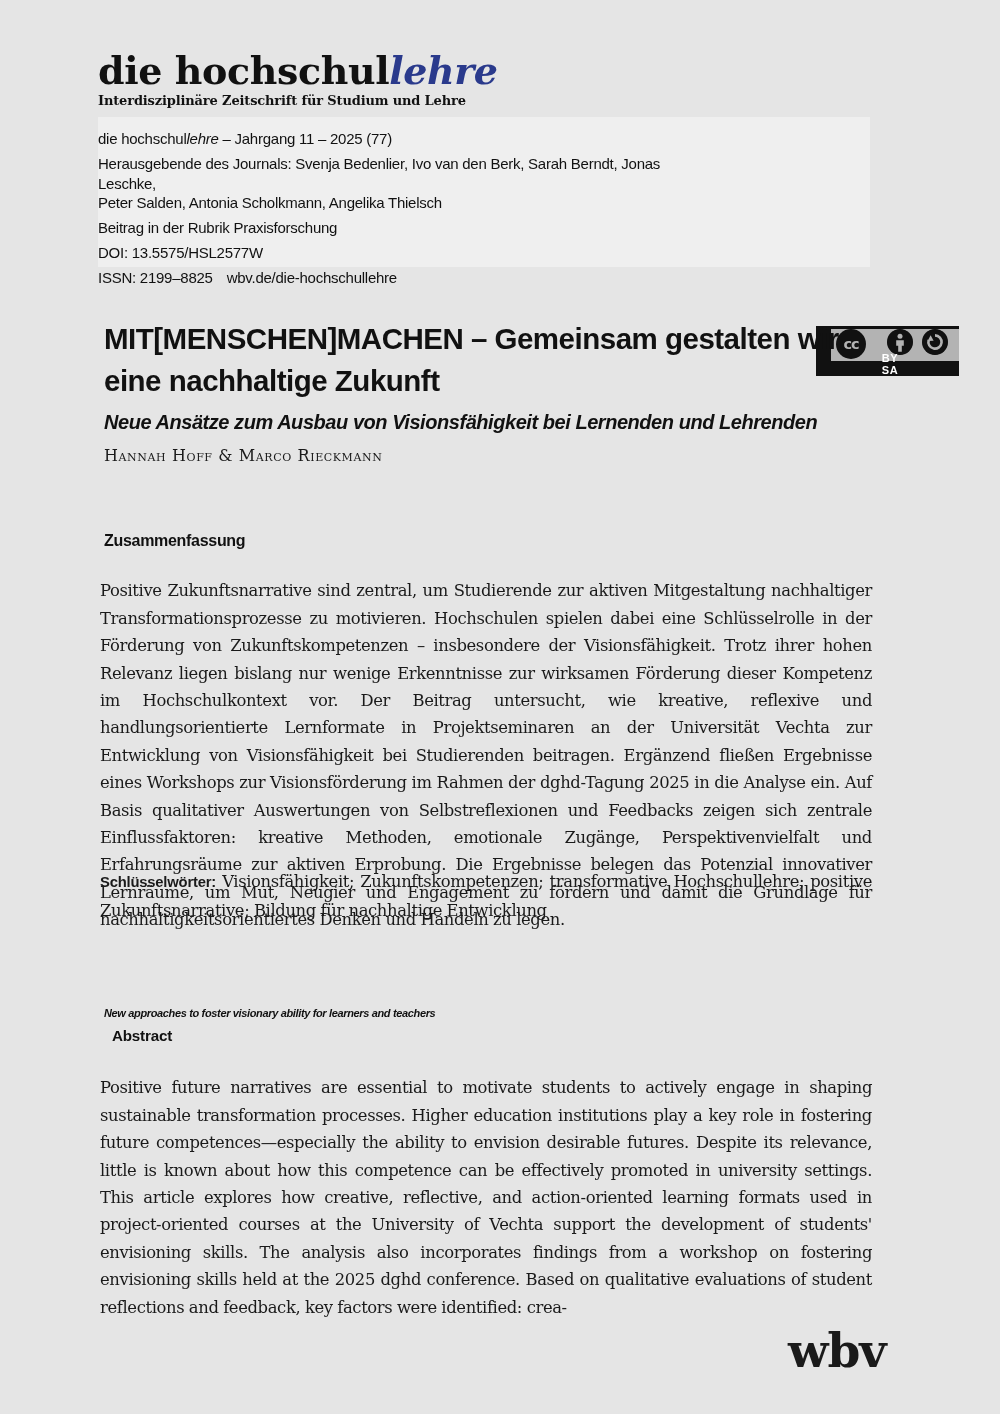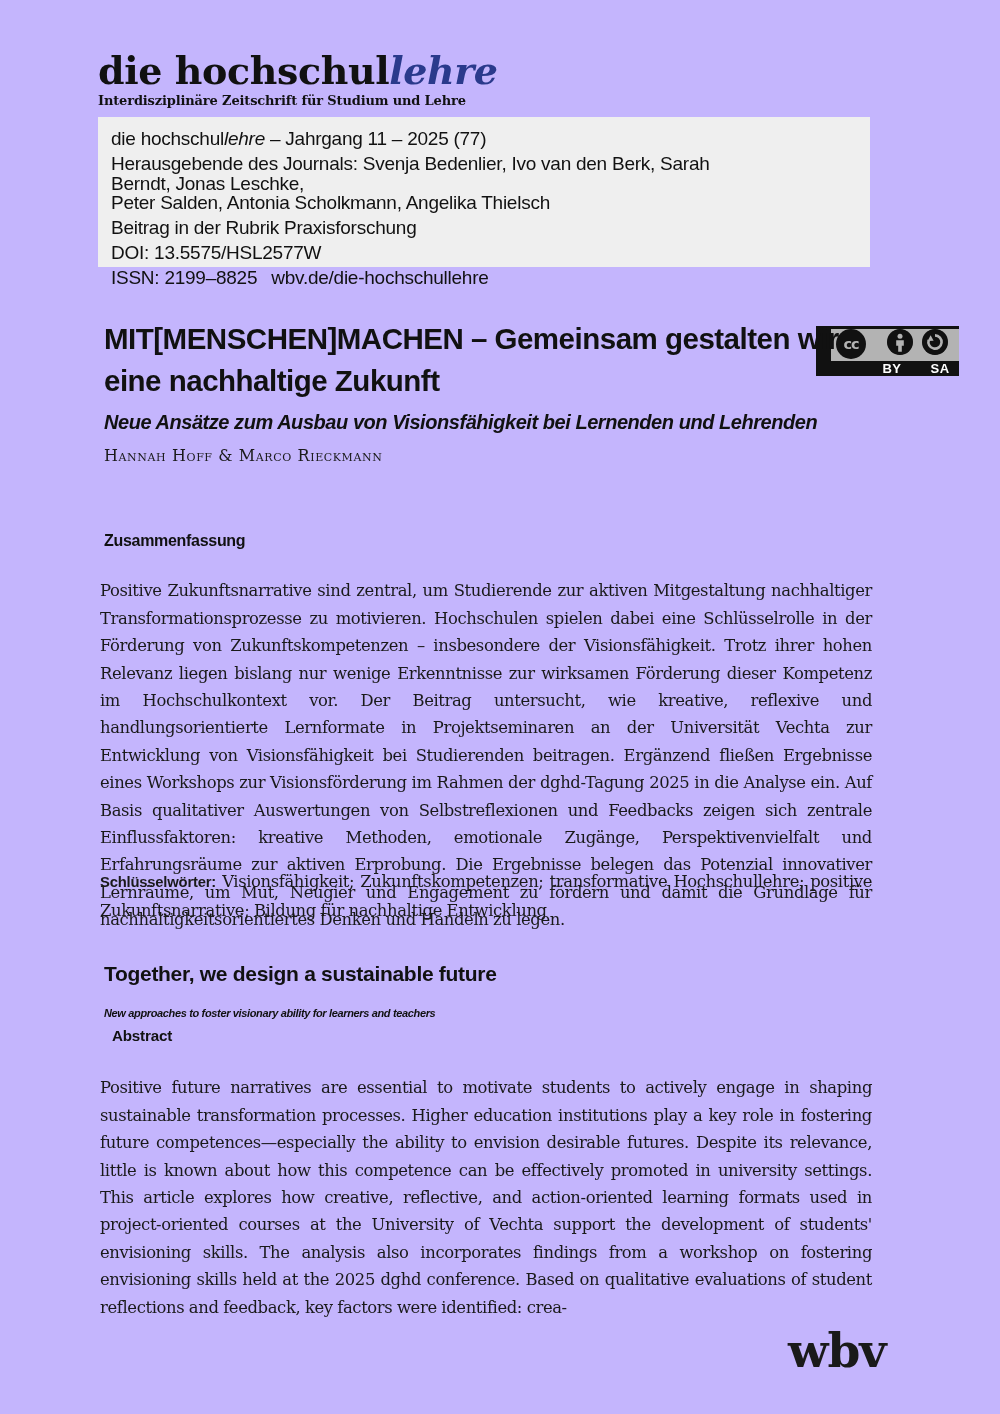--- a/index.html
+++ b/index.html
@@ -12,21 +12,21 @@
     height: 1414px;
     position: relative;
     font-family: "Liberation Sans", sans-serif;
     color: #1a1a1a;
     overflow: hidden;
   }
 
   .page {
     position: absolute;
     inset: 0;
-    background: #c4b5fd;
+    background: #e5e5e5;
   }
 
   
   .masthead {
     position: absolute;
     left: 98px;
     top: 52px;
     width: 620px;
   }
   .masthead-title {
@@ -60,25 +60,25 @@
     position: absolute;
     left: 98px;
     top: 117px;
     width: 772px;
     height: 150px;
     background: #efefef;
     box-sizing: border-box;
   }
   .meta-lines {
     position: absolute;
-    left: 13px;
+    left: 0;
     top: 12px;
     width: 610px;
     font-family: "Liberation Sans", sans-serif;
-    font-size: 19px;
+    font-size: 15px;
     line-height: 19.5px;
     color: #111111;
     letter-spacing: -0.25px;
   }
   .meta-line { margin-bottom: 5.5px; }
   .meta-line:last-child { margin-bottom: 0; }
   .meta-line .it { font-style: italic; }
   .meta-sub { margin-bottom: 0; }
   .meta-gap { display: inline-block; width: 14px; }
 
@@ -104,23 +104,24 @@
   }
   .cc-bottom {
     position: absolute;
     left: 0; bottom: 0;
     width: 148px; height: 15px;
     background: #111111;
     display: flex;
     align-items: center;
     justify-content: flex-end;
     color: #ffffff;
-    font-size: 13px;
+    font-size: 11px;
     font-weight: 700;
     letter-spacing: 0.5px;
+    flex-direction: column;
   }
   .cc-bottom span { display: inline-block; }
   .cc-by-lbl { width: 48px; text-align: center; }
   .cc-sa-lbl { width: 48px; text-align: center; }
   .cc-circle {
     border-radius: 50%;
     background: #111111;
     display: inline-flex;
     align-items: center;
     justify-content: center;
@@ -318,20 +319,19 @@
   </div>
 
   <h1 class="title">MIT[MENSCHEN]MACHEN – Gemeinsam gestalten wir eine nachhaltige Zukunft</h1>
   <h2 class="subtitle">Neue Ansätze zum Ausbau von Visionsfähigkeit bei Lernenden und Lehrenden</h2>
   <div class="authors">Hannah Hoff &amp; Marco Rieckmann</div>
 
   <div class="sec-head-de">Zusammenfassung</div>
   <p class="abstract-de body-serif">Positive Zukunftsnarrative sind zentral, um Studierende zur aktiven Mitgestaltung nachhaltiger Transformationsprozesse zu motivieren. Hochschulen spielen dabei eine Schlüsselrolle in der Förderung von Zukunftskompetenzen – insbesondere der Visionsfähigkeit. Trotz ihrer hohen Relevanz liegen bislang nur wenige Erkenntnisse zur wirksamen Förderung dieser Kompetenz im Hochschulkontext vor. Der Beitrag untersucht, wie kreative, reflexive und handlungsorientierte Lernformate in Projektseminaren an der Universität Vechta zur Entwicklung von Visionsfähigkeit bei Studierenden beitragen. Ergänzend fließen Ergebnisse eines Workshops zur Visionsförderung im Rahmen der dghd-Tagung 2025 in die Analyse ein. Auf Basis qualitativer Auswertungen von Selbstreflexionen und Feedbacks zeigen sich zentrale Einflussfaktoren: kreative Methoden, emotionale Zugänge, Perspektivenvielfalt und Erfahrungsräume zur aktiven Erprobung. Die Ergebnisse belegen das Potenzial innovativer Lernräume, um Mut, Neugier und Engagement zu fördern und damit die Grundlage für nachhaltigkeitsorientiertes Denken und Handeln zu legen.</p>
   <p class="keywords-de body-serif"><span class="kw-label">Schlüsselwörter:</span><span> Visionsfähigkeit; Zukunftskompetenzen; transformative Hochschullehre; positive Zukunftsnarrative; Bildung für nachhaltige Entwicklung</span></p>
 
-  <h3 class="en-title">Together, we design a sustainable future</h3>
   <h4 class="en-subtitle">New approaches to foster visionary ability for learners and teachers</h4>
   <div class="sec-head-en">Abstract</div>
   <p class="abstract-en body-serif">Positive future narratives are essential to motivate students to actively engage in shaping sustainable transformation processes. Higher education institutions play a key role in fostering future competences—especially the ability to envision desirable futures. Despite its relevance, little is known about how this competence can be effectively promoted in university settings. This article explores how creative, reflective, and action-oriented learning formats used in project-oriented courses at the University of Vechta support the development of students' envisioning skills. The analysis also incorporates findings from a workshop on fostering envisioning skills held at the 2025 dghd conference. Based on qualitative evaluations of student reflections and feedback, key factors were identified: crea-</p>
 
   <div class="wbv-logo">wbv</div>
 
 </div>
 
 </body></html>

